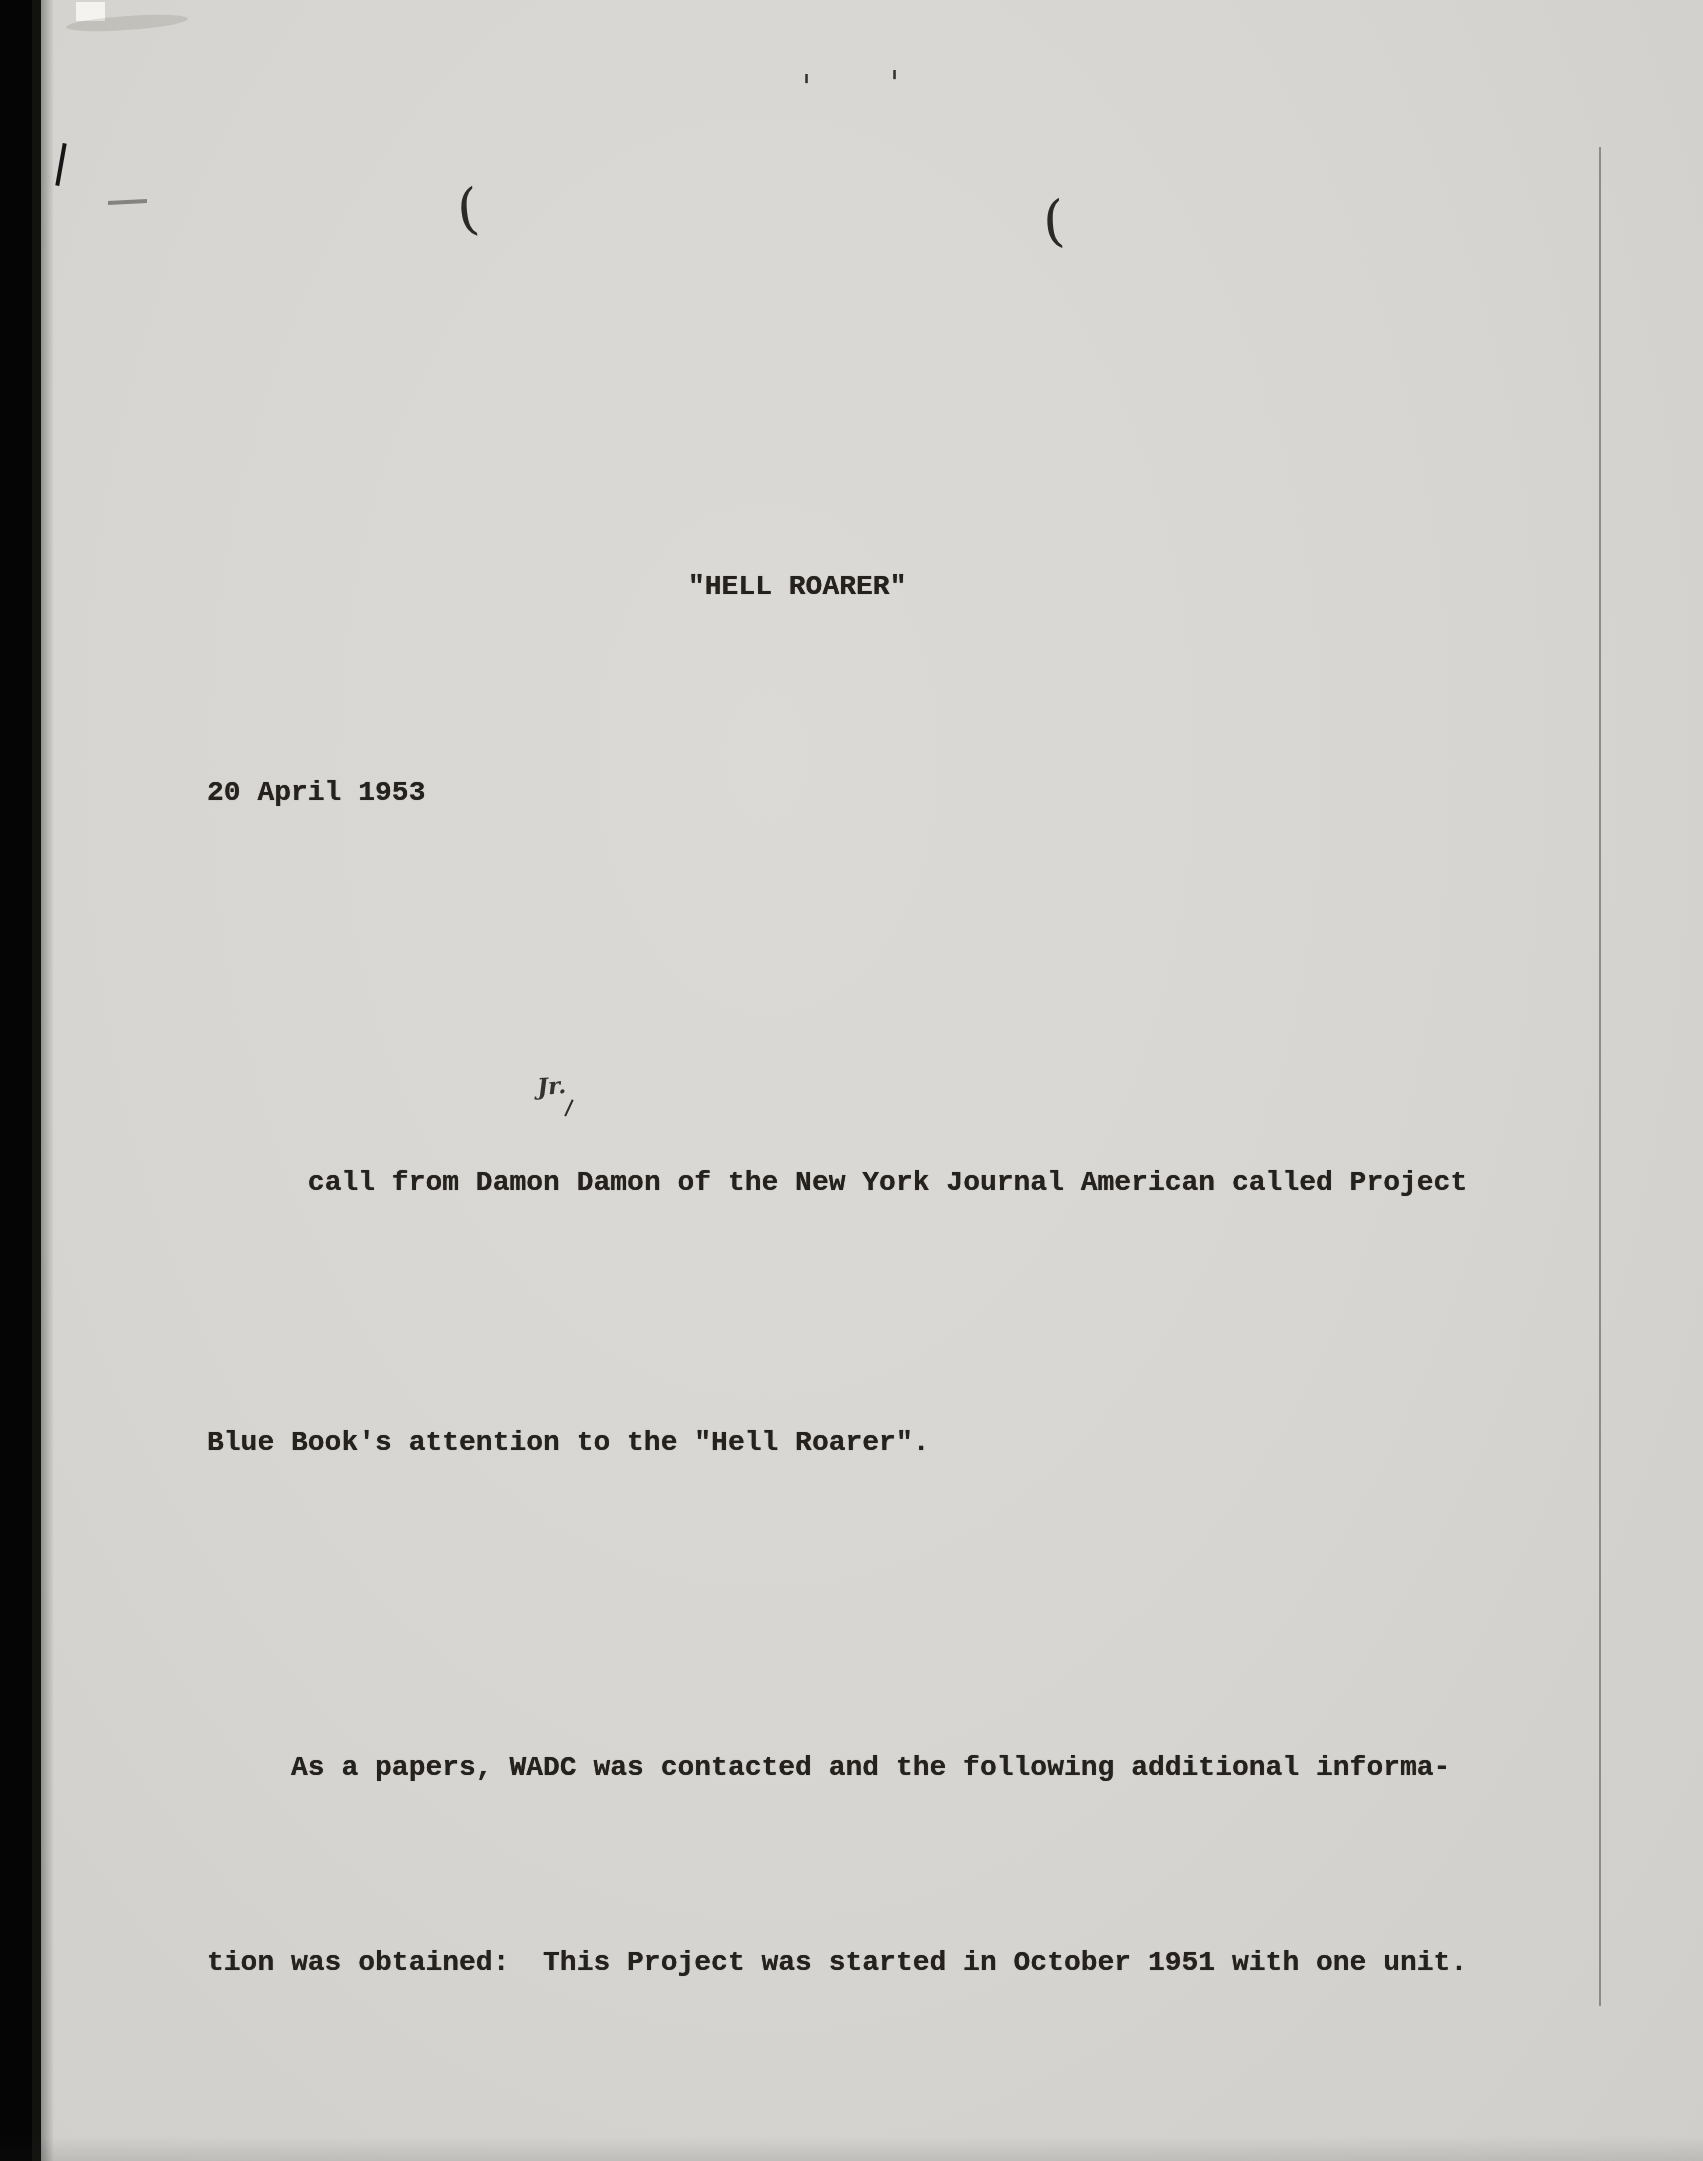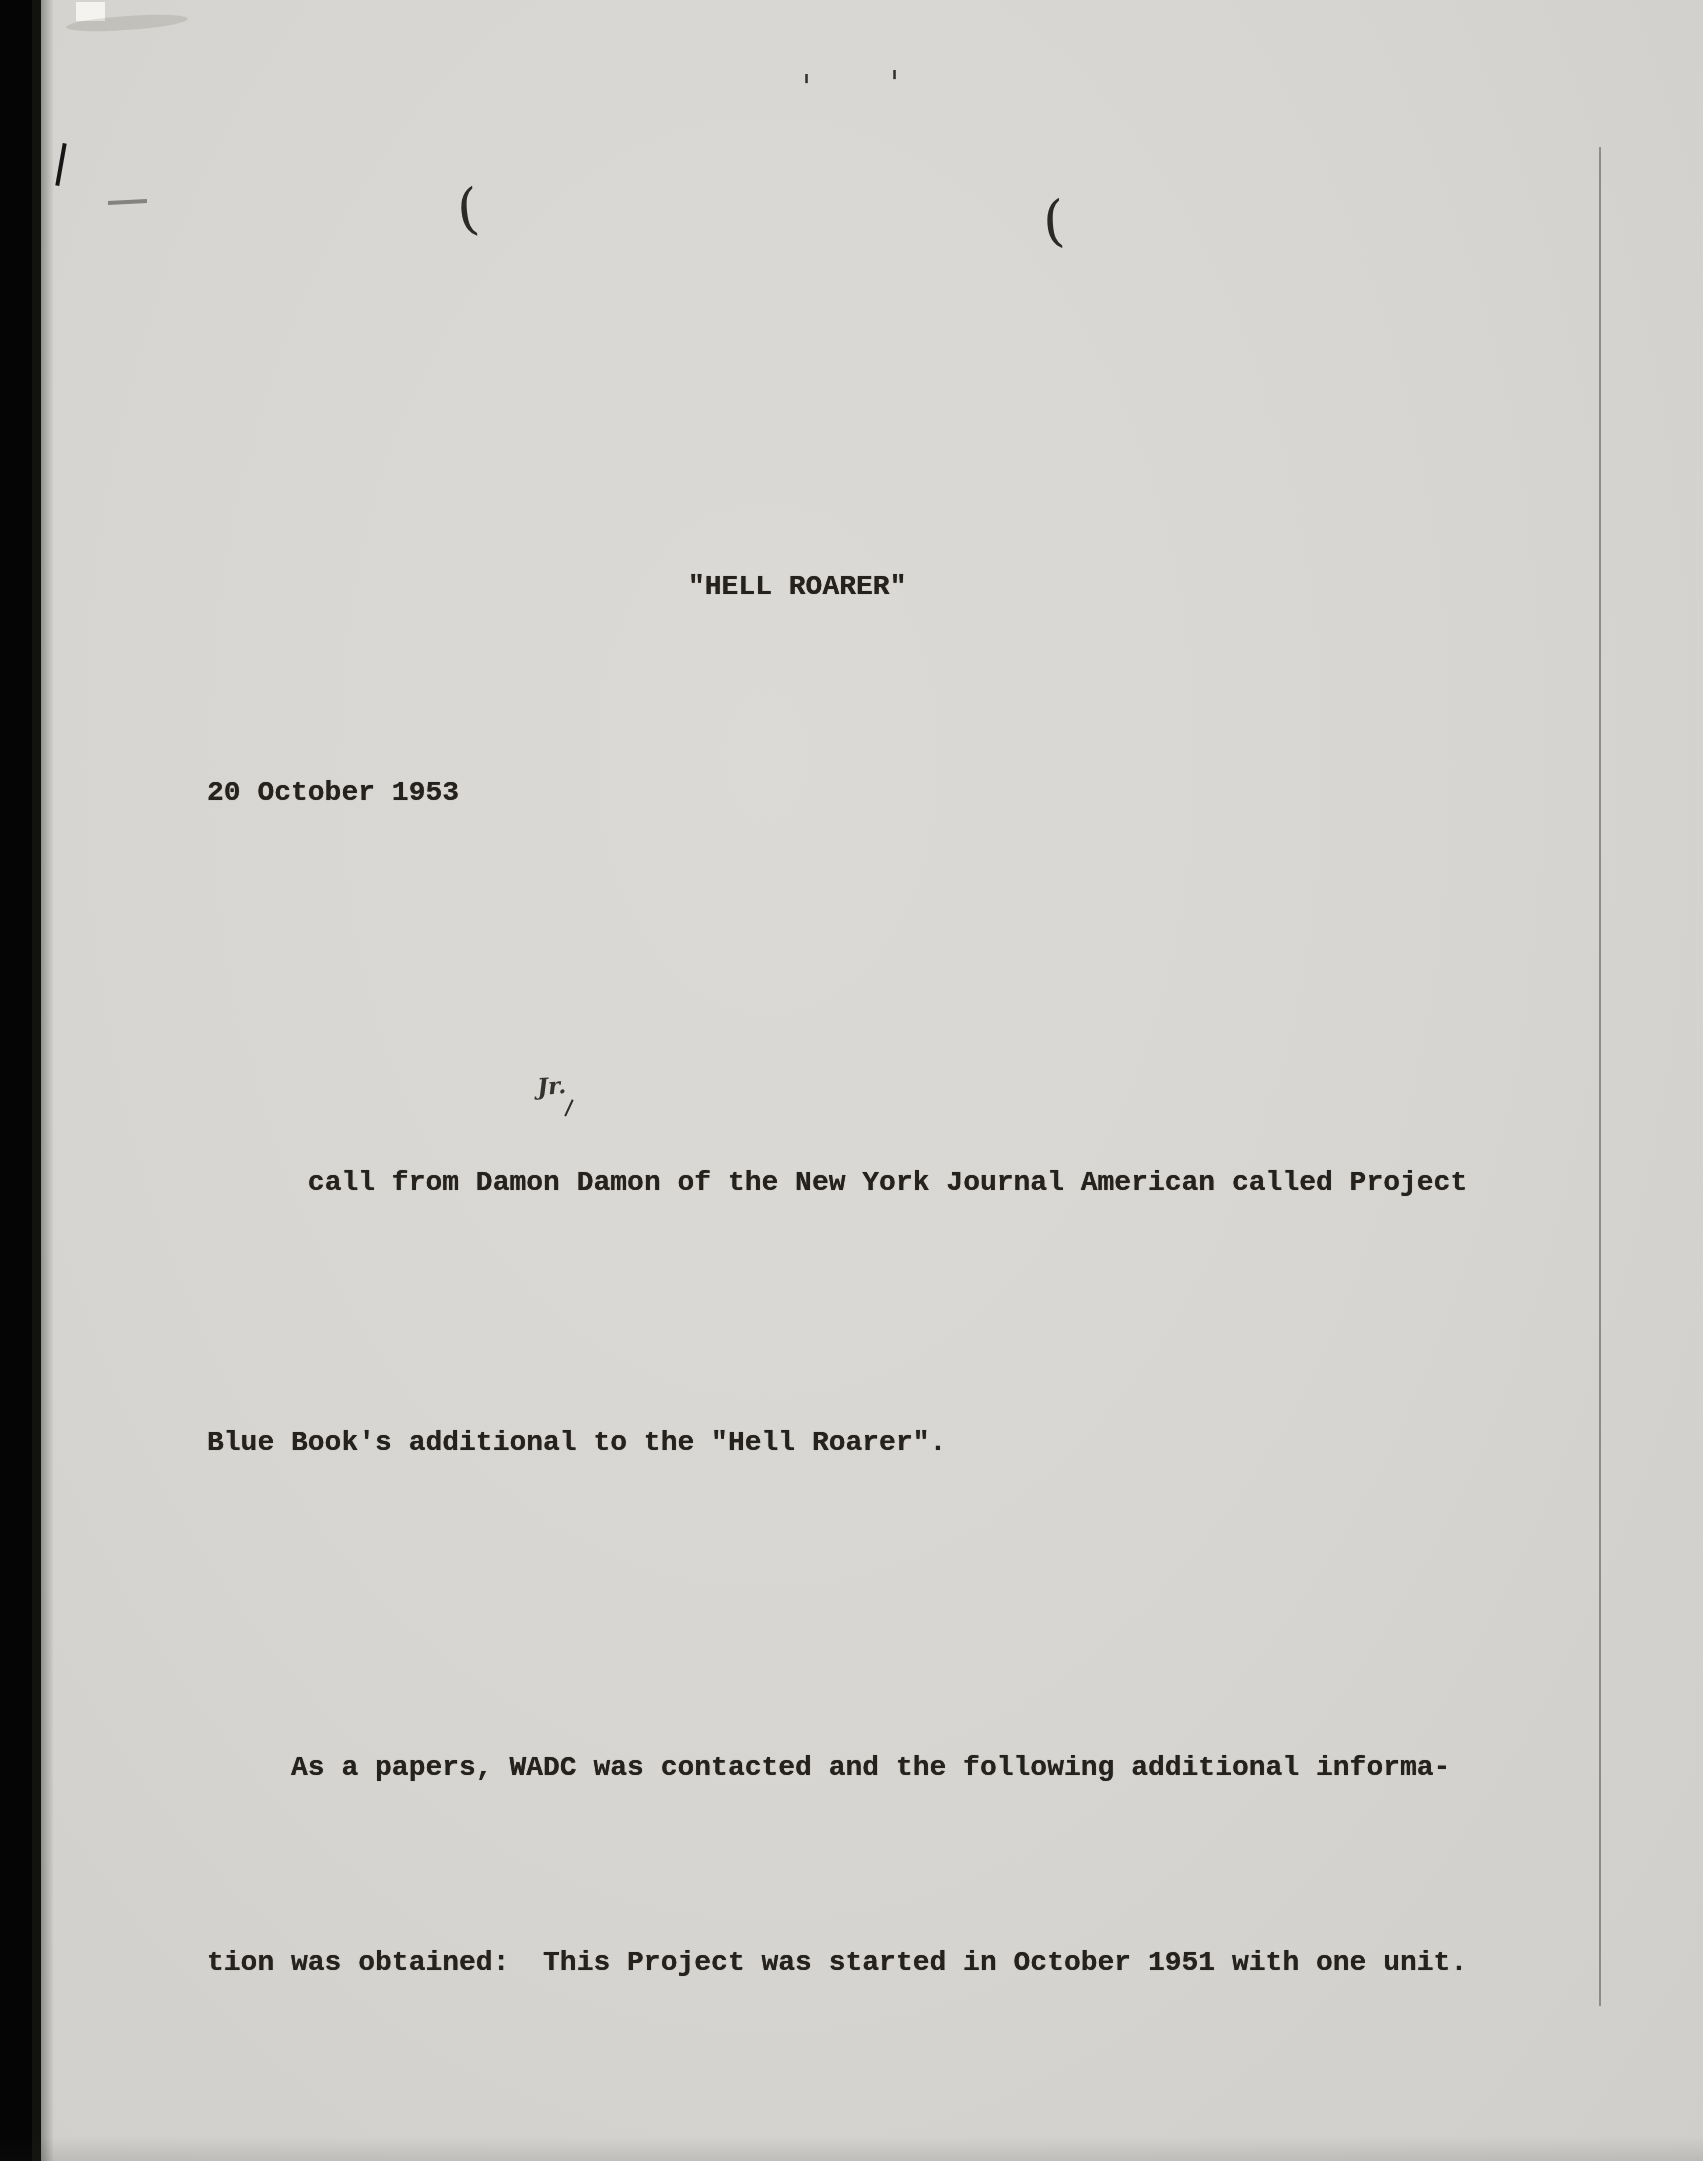--- a/index.html
+++ b/index.html
@@ -56,27 +56,27 @@
   <div class="smudge"></div>
   <span class="paren paren-left">(</span>
   <span class="paren paren-right">(</span>
   <span class="tick tick-1">'</span>
   <span class="tick tick-2">'</span>
   <div class="bottom-shade"></div>
 
   <div class="content">
 
     <div class="line title">"HELL ROARER"</div>
-    <div class="line date">20 October 1953</div>
+    <div class="line date">20 April 1953</div>
 
     
     <div class="line">
       <span>call from Damon Damon of the New York Journal American called Project</span><span class="hand insert-above jr">Jr.</span><span class="caret-mark"></span>
     </div>
-    <div class="line">Blue Book's additional to the "Hell Roarer".</div>
+    <div class="line">Blue Book's attention to the "Hell Roarer".</div>
 
     
     <div class="line">     As a papers, WADC was contacted and the following additional informa-</div>
     <div class="line">tion was obtained:  This Project was started in October 1951 with one unit.</div>
     
 
     
     
     
     

